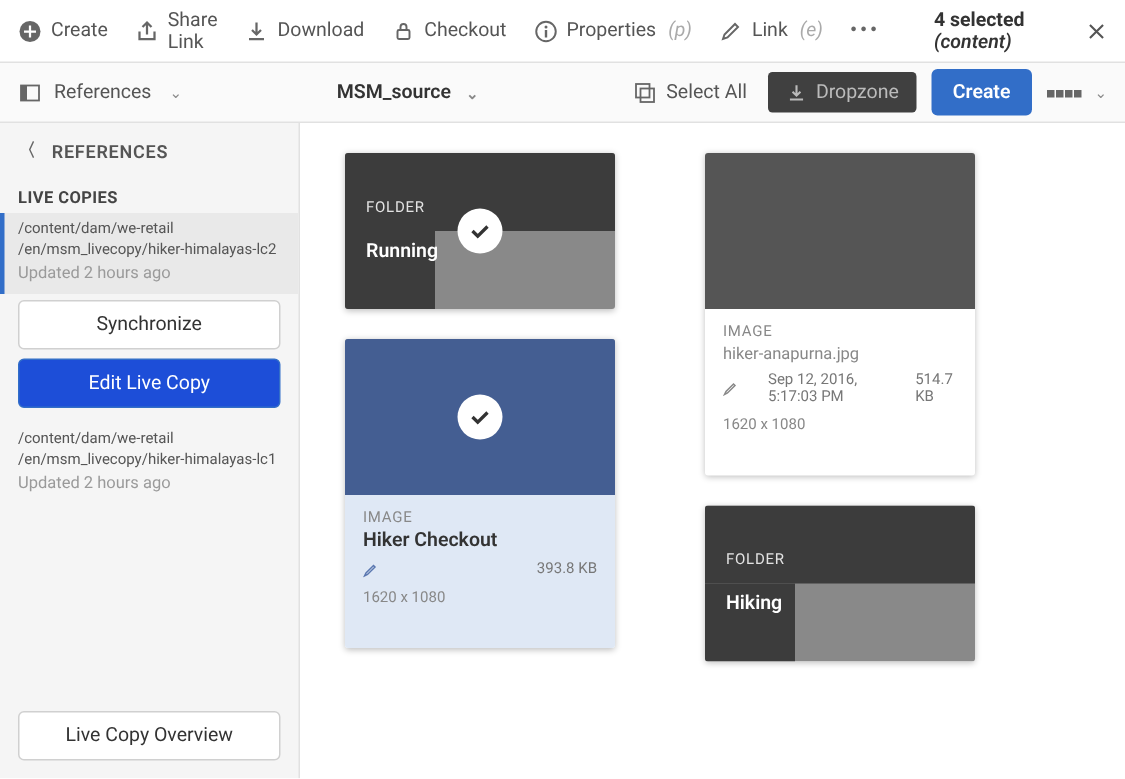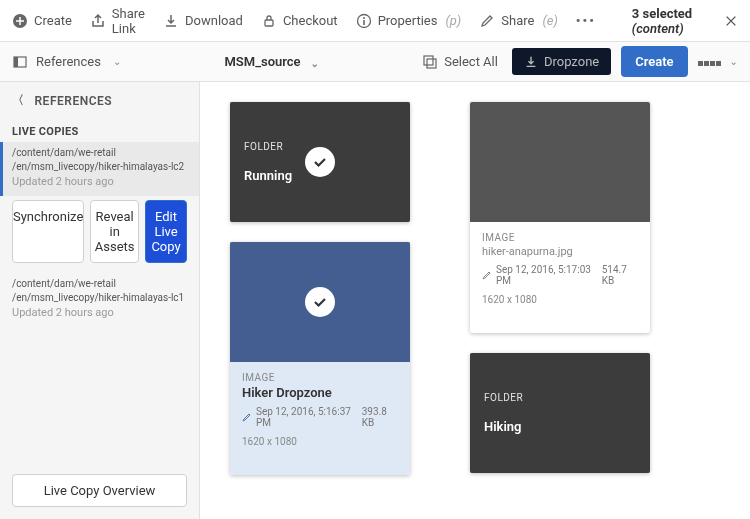--- a/index.html
+++ b/index.html
@@ -12,54 +12,54 @@
     .spacer{flex:1}
     .sel-msg{font-size:13px;color:#333}
     .sel-msg .esc{font-style:italic;font-weight:600}
     .close-ico{width:18px;height:18px;display:flex;align-items:center;justify-content:center;cursor:pointer;color:#555;margin-left:8px}
     .secondbar{display:flex;align-items:center;height:40px;padding:0 12px;border-bottom:1px solid #e1e1e1;background:#fafafa}
     .ref-toggle{display:flex;align-items:center;gap:8px;color:#555;cursor:pointer}
     .ref-toggle .ico{width:16px;height:16px}
     .chev{font-size:10px;color:#888;margin-left:4px}
     .bc{flex:1;text-align:center;font-weight:600;color:#333;display:flex;justify-content:center;align-items:flex-end;gap:6px}
     .selall{display:flex;align-items:center;gap:6px;color:#555;cursor:pointer;margin-right:14px}
-    .drop{display:flex;align-items:center;gap:6px;color:#bbb;background:#0f172a;padding:6px 12px;border-radius:3px;margin-right:10px}
+    .drop{display:flex;align-items:center;gap:6px;color:#bbb;background:#404040;padding:6px 12px;border-radius:3px;margin-right:10px}
     .btn-create{background:#326ec8;color:#fff;padding:8px 14px;border-radius:4px;font-weight:600;cursor:pointer;margin-right:10px}
     .view-sw{display:flex;align-items:center;gap:4px;color:#666;cursor:pointer}
     .view-sw .grid-ico span{display:inline-block;width:5px;height:5px;background:#666;margin:0.5px}
     .body{flex:1;display:flex;overflow:hidden}
     .rail{width:200px;background:#f5f5f5;border-right:1px solid #e1e1e1;display:flex;flex-direction:column;overflow-y:auto}
     .rail-hdr{display:flex;align-items:center;gap:10px;padding:10px 12px;font-size:12px;font-weight:600;color:#555;letter-spacing:0.5px}
     .rail-hdr .back{font-size:12px;color:#666;cursor:pointer}
     .rail-sub{font-size:11px;font-weight:700;color:#444;padding:6px 12px 4px;letter-spacing:0.3px}
     .lc-block{padding:4px 12px 8px}
     .lc-path{font-size:10px;color:#555;line-height:1.35;word-break:break-all}
     .lc-meta{font-size:11px;color:#9a9a9a;margin-top:2px}
     .lc-block.active{background:#e9e9e9;border-left:3px solid #326ec8;padding-left:9px}
-    .rail-btns{padding:4px 12px 10px;display:flex;flex-direction:row;gap:6px}
+    .rail-btns{padding:4px 12px 10px;display:flex;flex-direction:column;gap:6px}
     .rail-btn{background:#fff;border:1px solid #d0d0d0;border-radius:4px;padding:8px 0;text-align:center;font-size:13px;color:#333;cursor:pointer}
     .rail-btn.primary{background:#1d4ed8;color:#fff;border-color:#326ec8}
     .rail-foot{margin-top:auto;padding:12px}
     .content{flex:1;background:#fff;overflow:auto;padding:20px 30px;display:flex;gap:60px;align-items:flex-start}
     .col{display:flex;flex-direction:column;gap:20px}
     .card{width:180px;box-shadow:0 1px 4px rgba(0,0,0,0.25);border-radius:2px;overflow:hidden;background:#fff;position:relative}
-    .card .thumb{height:120px;position:relative;display:grid;grid-template-columns:1fr;grid-template-rows:1fr 1fr}
+    .card .thumb{height:104px;position:relative;display:grid;grid-template-columns:1fr 1fr 1fr;grid-template-rows:1fr 1fr}
     .thumb .t{background:#555}
     .thumb.single{display:block}
     .thumb.single .t{height:100%}
     .overlay{position:absolute;inset:0;background:rgba(40,40,40,0.55);display:flex;flex-direction:column;justify-content:center;padding:0 14px;color:#fff}
     .overlay.blue{background:rgba(60,100,180,0.65)}
     .overlay .kind{font-size:10px;letter-spacing:0.5px;opacity:0.85}
     .overlay .name{font-size:13px;font-weight:600;margin-top:16px}
     .check{position:absolute;top:50%;left:50%;transform:translate(-50%,-50%);width:30px;height:30px;border-radius:50%;background:#fff;display:flex;align-items:center;justify-content:center;color:#333}
     .card-body{padding:10px 12px 28px}
     .card-body .kind{font-size:10px;color:#888;letter-spacing:0.5px}
     .card-body .title{font-size:13px;font-weight:600;color:#333;margin-top:2px}
     .card-body .file{font-size:11px;color:#888;margin-top:2px}
-    .card-body .metaln{font-size:10px;color:#777;margin-top:6px;display:flex;align-items:center;gap:4px}
+    .card-body .metaln{font-size:10px;color:#777;margin-top:6px;display:flex;align-items:center;gap:20px}
     .card-body .dims{font-size:10px;color:#888;margin-top:8px}
     .pencil{width:10px;height:10px;color:#888}
     svg{display:block}
     
     .g-sun{background:linear-gradient(135deg,#fdf0c8,#d8a860 40%,#4a3a28)}
     .g-blue{background:linear-gradient(180deg,#b8cde0,#6e88a0 50%,#3a4a58)}
     .g-for1{background:linear-gradient(180deg,#56624a,#2f3a2c)}
     .g-for2{background:linear-gradient(180deg,#3a4a3e,#1e2a22)}
     .g-for3{background:linear-gradient(180deg,#6a6a55,#3a3a2e)}
     .g-for4{background:linear-gradient(180deg,#4a5642,#26302a)}
@@ -115,27 +115,27 @@
       </span>
     <span>Properties</span>
     <span class="sc">(p)</span>
   </div>
   <div class="tb-item">
     <span class="ico">
         <svg viewBox="0 0 16 16" width="16" height="16">
           <path d="M3 13l1-3 7-7 2 2-7 7-3 1z" fill="none" stroke="#666" stroke-width="1.3"></path>
         </svg>
       </span>
-    <span>Share</span>
+    <span>Link</span>
     <span class="sc">(e)</span>
   </div>
   <div class="more">•••</div>
   <div class="spacer"></div>
   <div class="sel-msg">
-    <b>3 selected</b>
+    <b>4 selected</b>
     <span class="esc">(content)</span>
   </div>
   <div class="close-ico">
     <svg viewBox="0 0 16 16" width="14" height="14">
         <path d="M3 3l10 10M13 3L3 13" stroke="#555" stroke-width="1.6"></path>
       </svg>
   </div>
 </div>
 
 <div class="secondbar">
@@ -188,21 +188,20 @@
     </div>
     <div class="rail-sub">LIVE COPIES</div>
 
     <div class="lc-block active">
       <div class="lc-path">/content/dam/we-retail</div>
       <div class="lc-path">/en/msm_livecopy/hiker-himalayas-lc2</div>
       <div class="lc-meta">Updated 2 hours ago</div>
     </div>
     <div class="rail-btns">
       <div class="rail-btn">Synchronize</div>
-      <div class="rail-btn">Reveal in Assets</div>
       <div class="rail-btn primary">Edit Live Copy</div>
     </div>
 
     <div class="lc-block">
       <div class="lc-path">/content/dam/we-retail</div>
       <div class="lc-path">/en/msm_livecopy/hiker-himalayas-lc1</div>
       <div class="lc-meta">Updated 2 hours ago</div>
     </div>
 
     <div class="rail-foot">
@@ -236,28 +235,27 @@
           <div class="t g-blue"></div>
           <div class="overlay blue"></div>
           <div class="check">
               <svg viewBox="0 0 16 16" width="16" height="16">
                 <path d="M3 8l3.5 3.5L13 5" fill="none" stroke="#333" stroke-width="2.2"></path>
               </svg>
             </div>
         </div>
         <div class="card-body" style="background:#dfe8f5">
           <div class="kind">IMAGE</div>
-          <div class="title">Hiker Dropzone</div>
+          <div class="title">Hiker Checkout</div>
           <div class="metaln">
             <span class="pencil">
                 <svg viewBox="0 0 10 10" width="10" height="10">
                   <path d="M1 9l1-2 5-5 1 1-5 5-2 1z" fill="none" stroke="#5a77b0" stroke-width="1"></path>
                 </svg>
               </span>
-            <span>Sep 12, 2016, 5:16:37 PM</span>
             <span style="margin-left:auto">393.8 KB</span>
           </div>
           <div class="dims">1620 x 1080</div>
         </div>
       </div>
     </div>
 
     <div class="col">
 
       <div class="card">

